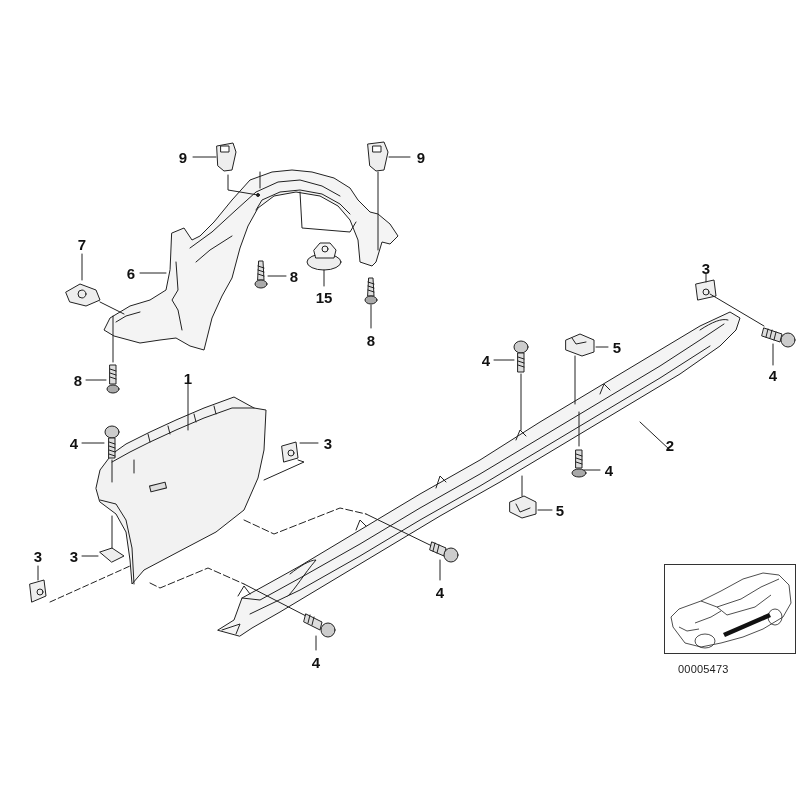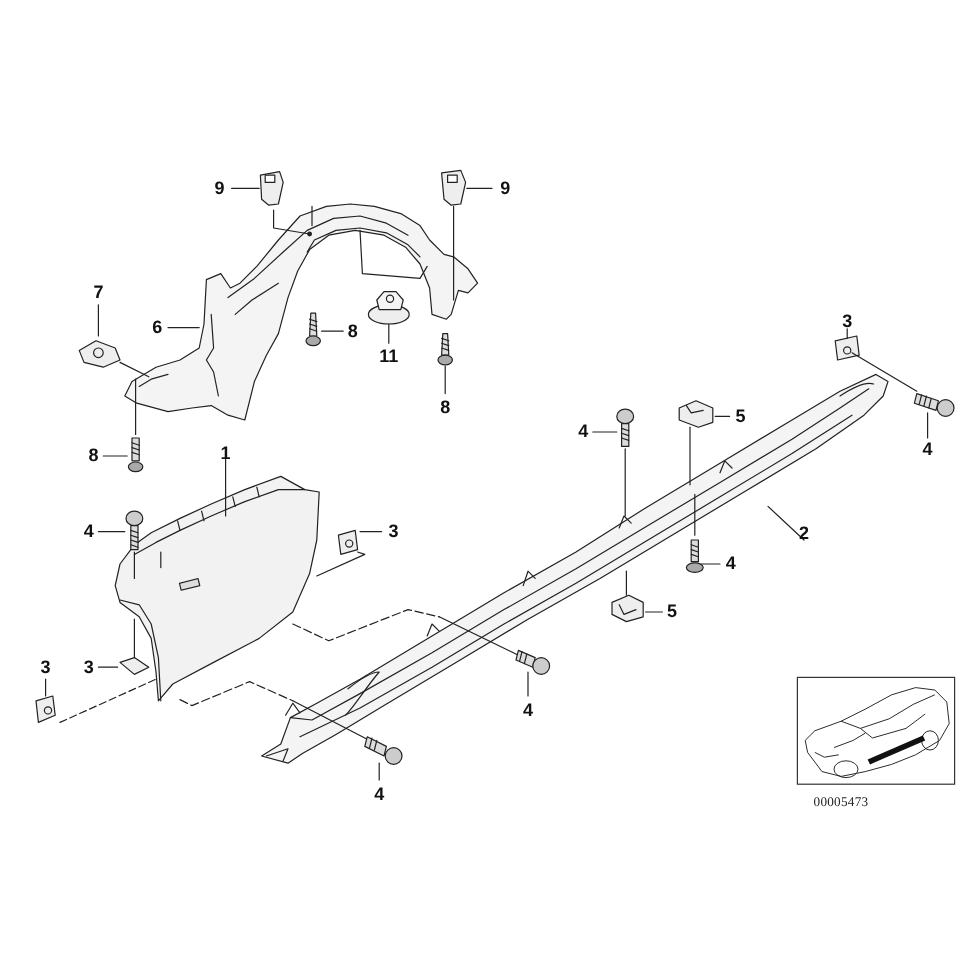--- a/index.html
+++ b/index.html
@@ -1,20 +1,20 @@
 <!DOCTYPE html>
 <html><head>
 <meta charset="utf-8">
 <style>
   html, body { margin:0; padding:0; background:#ffffff; }
   body { width:800px; height:800px; position:relative; overflow:hidden; font-family:"Liberation Sans", sans-serif; }
   #canvas { position:absolute; left:0; top:0; width:800px; height:800px; }
   .callout { position:absolute; font-family:"Liberation Sans", sans-serif; font-weight:bold; font-size:15px; color:#111; line-height:1; transform:translate(-50%,-50%); white-space:nowrap; }
   .inset { position:absolute; left:664px; top:564px; width:130px; height:88px; border:1px solid #333; background:#fff; }
-  .diagram-id { position:absolute; left:678px; top:663px; font-family:Liberation Serif, serif; font-size:11px; color:#222; letter-spacing:0.2px; }
+  .diagram-id { position:absolute; left:678px; top:663px; font-family:Liberation Sans, sans-serif; font-size:11px; color:#222; letter-spacing:0.2px; }
 </style>
 </head>
 <body>
 
 <svg id="canvas" viewBox="0 0 800 800" xmlns="http://www.w3.org/2000/svg">
   <g fill="none" stroke="#222" stroke-width="1" stroke-linejoin="round" stroke-linecap="round">
 
     <g>
       <path fill="#f4f4f4" d="M172,233 L184,228 L192,240 L200,236 L214,222 L232,200 L250,180 L272,172 L292,170 L312,172 L334,178 L350,188 L358,200 L370,212 L378,214 L390,224 L398,236 L390,244 L382,242 L376,262 L372,266 L360,262 L358,240 L350,220 L338,206 L320,196 L296,192 L274,196 L258,208 L248,226 L240,248 L232,278 L222,296 L212,318 L204,350 L190,346 L176,338 L160,340 L140,343 L114,336 L104,330 L110,318 L130,306 L150,300 L166,290 L170,270 Z"></path>
       <path d="M190,248 L212,232 L236,210 L256,192 L278,182 L300,180 L322,186 L340,196"></path>
@@ -191,21 +191,21 @@
     <path d="M112,548 L112,516"></path>
   </g>
 </svg>
 
 <div>
   <span class="callout" style="left:183px;top:157px">9</span>
   <span class="callout" style="left:421px;top:157px">9</span>
   <span class="callout" style="left:82px;top:244px">7</span>
   <span class="callout" style="left:131px;top:273px">6</span>
   <span class="callout" style="left:294px;top:276px">8</span>
-  <span class="callout" style="left:324px;top:297px">11</span>
+  <span class="callout" style="left:324px;top:297px">15</span>
   <span class="callout" style="left:371px;top:340px">8</span>
   <span class="callout" style="left:78px;top:380px">8</span>
   <span class="callout" style="left:188px;top:378px">1</span>
   <span class="callout" style="left:706px;top:268px">3</span>
   <span class="callout" style="left:773px;top:375px">4</span>
   <span class="callout" style="left:486px;top:360px">4</span>
   <span class="callout" style="left:617px;top:347px">5</span>
   <span class="callout" style="left:670px;top:445px">2</span>
   <span class="callout" style="left:609px;top:470px">4</span>
   <span class="callout" style="left:560px;top:510px">5</span>

